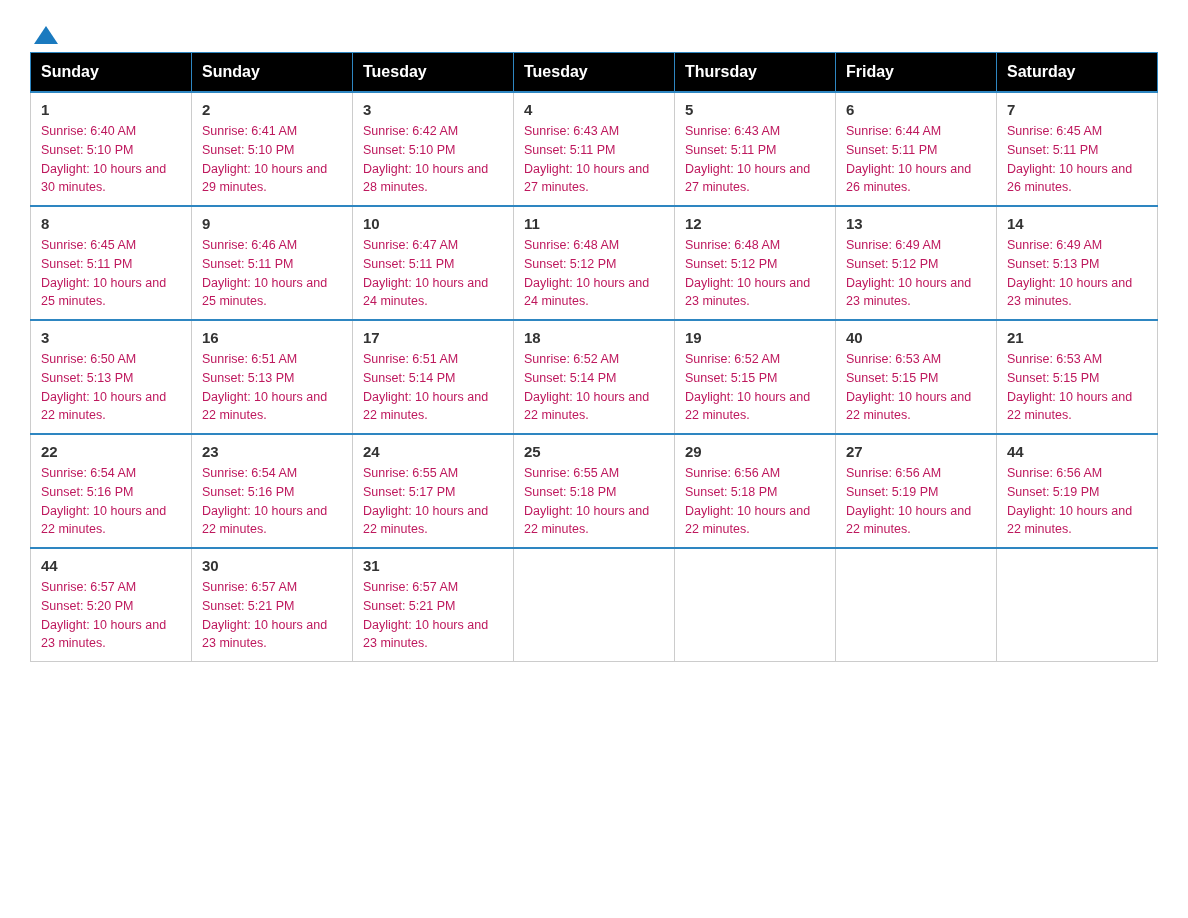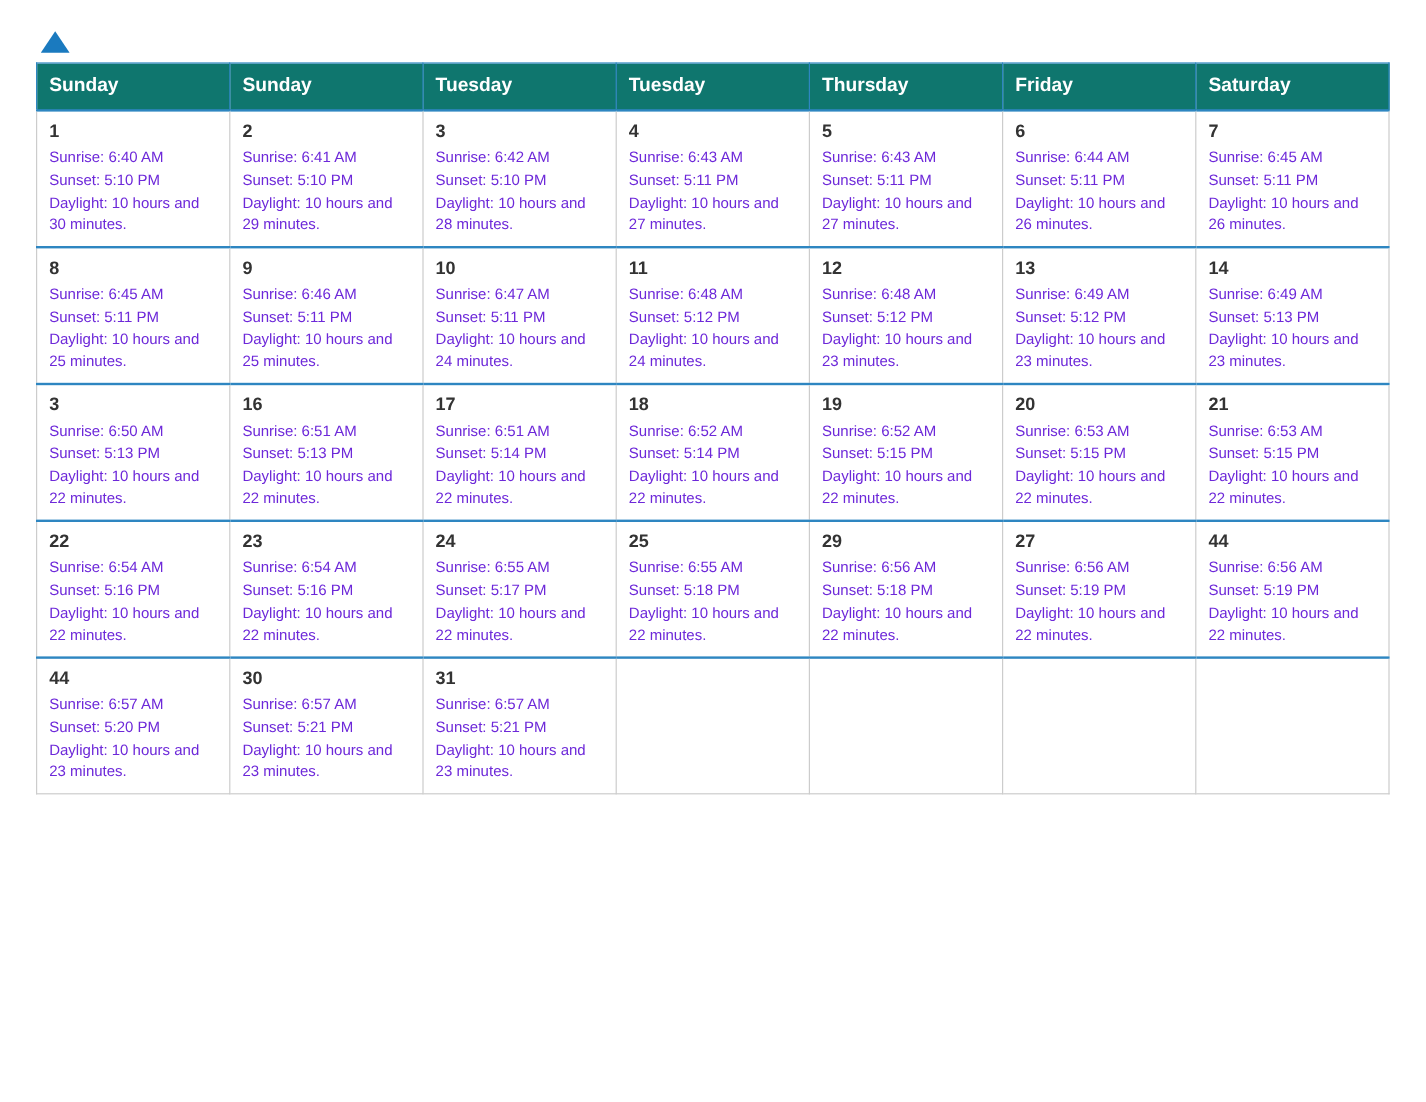--- a/index.html
+++ b/index.html
@@ -34,21 +34,21 @@
       font-size: 22px;
       color: #444;
       margin-top: 4px;
     }
     .calendar {
       width: 100%;
       border-collapse: collapse;
       margin-top: 10px;
     }
     .calendar th {
-      background-color: #0f766e;
+      background-color: #000000;
       color: #fff;
       font-size: 16px;
       font-weight: bold;
       padding: 10px 10px;
       text-align: left;
       border: 1px solid #2e86c1;
     }
     .calendar td {
       width: 14.28%;
       vertical-align: top;
@@ -66,21 +66,21 @@
     }
     .day-number {
       font-size: 15px;
       font-weight: bold;
       margin-bottom: 4px;
       display: block;
     }
     .day-info {
       font-size: 12.5px;
       line-height: 1.5;
-      color: #6d28d9;
+      color: #be185d;
     }
     .empty-cell {
       background: #fff;
     }
     .logo-wrapper {
       display: flex;
       flex-direction: column;
     }
     .logo-row {
       display: flex;
@@ -202,21 +202,21 @@
         </td>
         <td>
           <span class="day-number">18</span>
           <div class="day-info">Sunrise: 6:52 AM<br>Sunset: 5:14 PM<br>Daylight: 10 hours and 22 minutes.</div>
         </td>
         <td>
           <span class="day-number">19</span>
           <div class="day-info">Sunrise: 6:52 AM<br>Sunset: 5:15 PM<br>Daylight: 10 hours and 22 minutes.</div>
         </td>
         <td>
-          <span class="day-number">20</span>
+          <span class="day-number">40</span>
           <div class="day-info">Sunrise: 6:53 AM<br>Sunset: 5:15 PM<br>Daylight: 10 hours and 22 minutes.</div>
         </td>
         <td>
           <span class="day-number">21</span>
           <div class="day-info">Sunrise: 6:53 AM<br>Sunset: 5:15 PM<br>Daylight: 10 hours and 22 minutes.</div>
         </td>
       </tr>
       <tr>
         <td>
           <span class="day-number">22</span>

